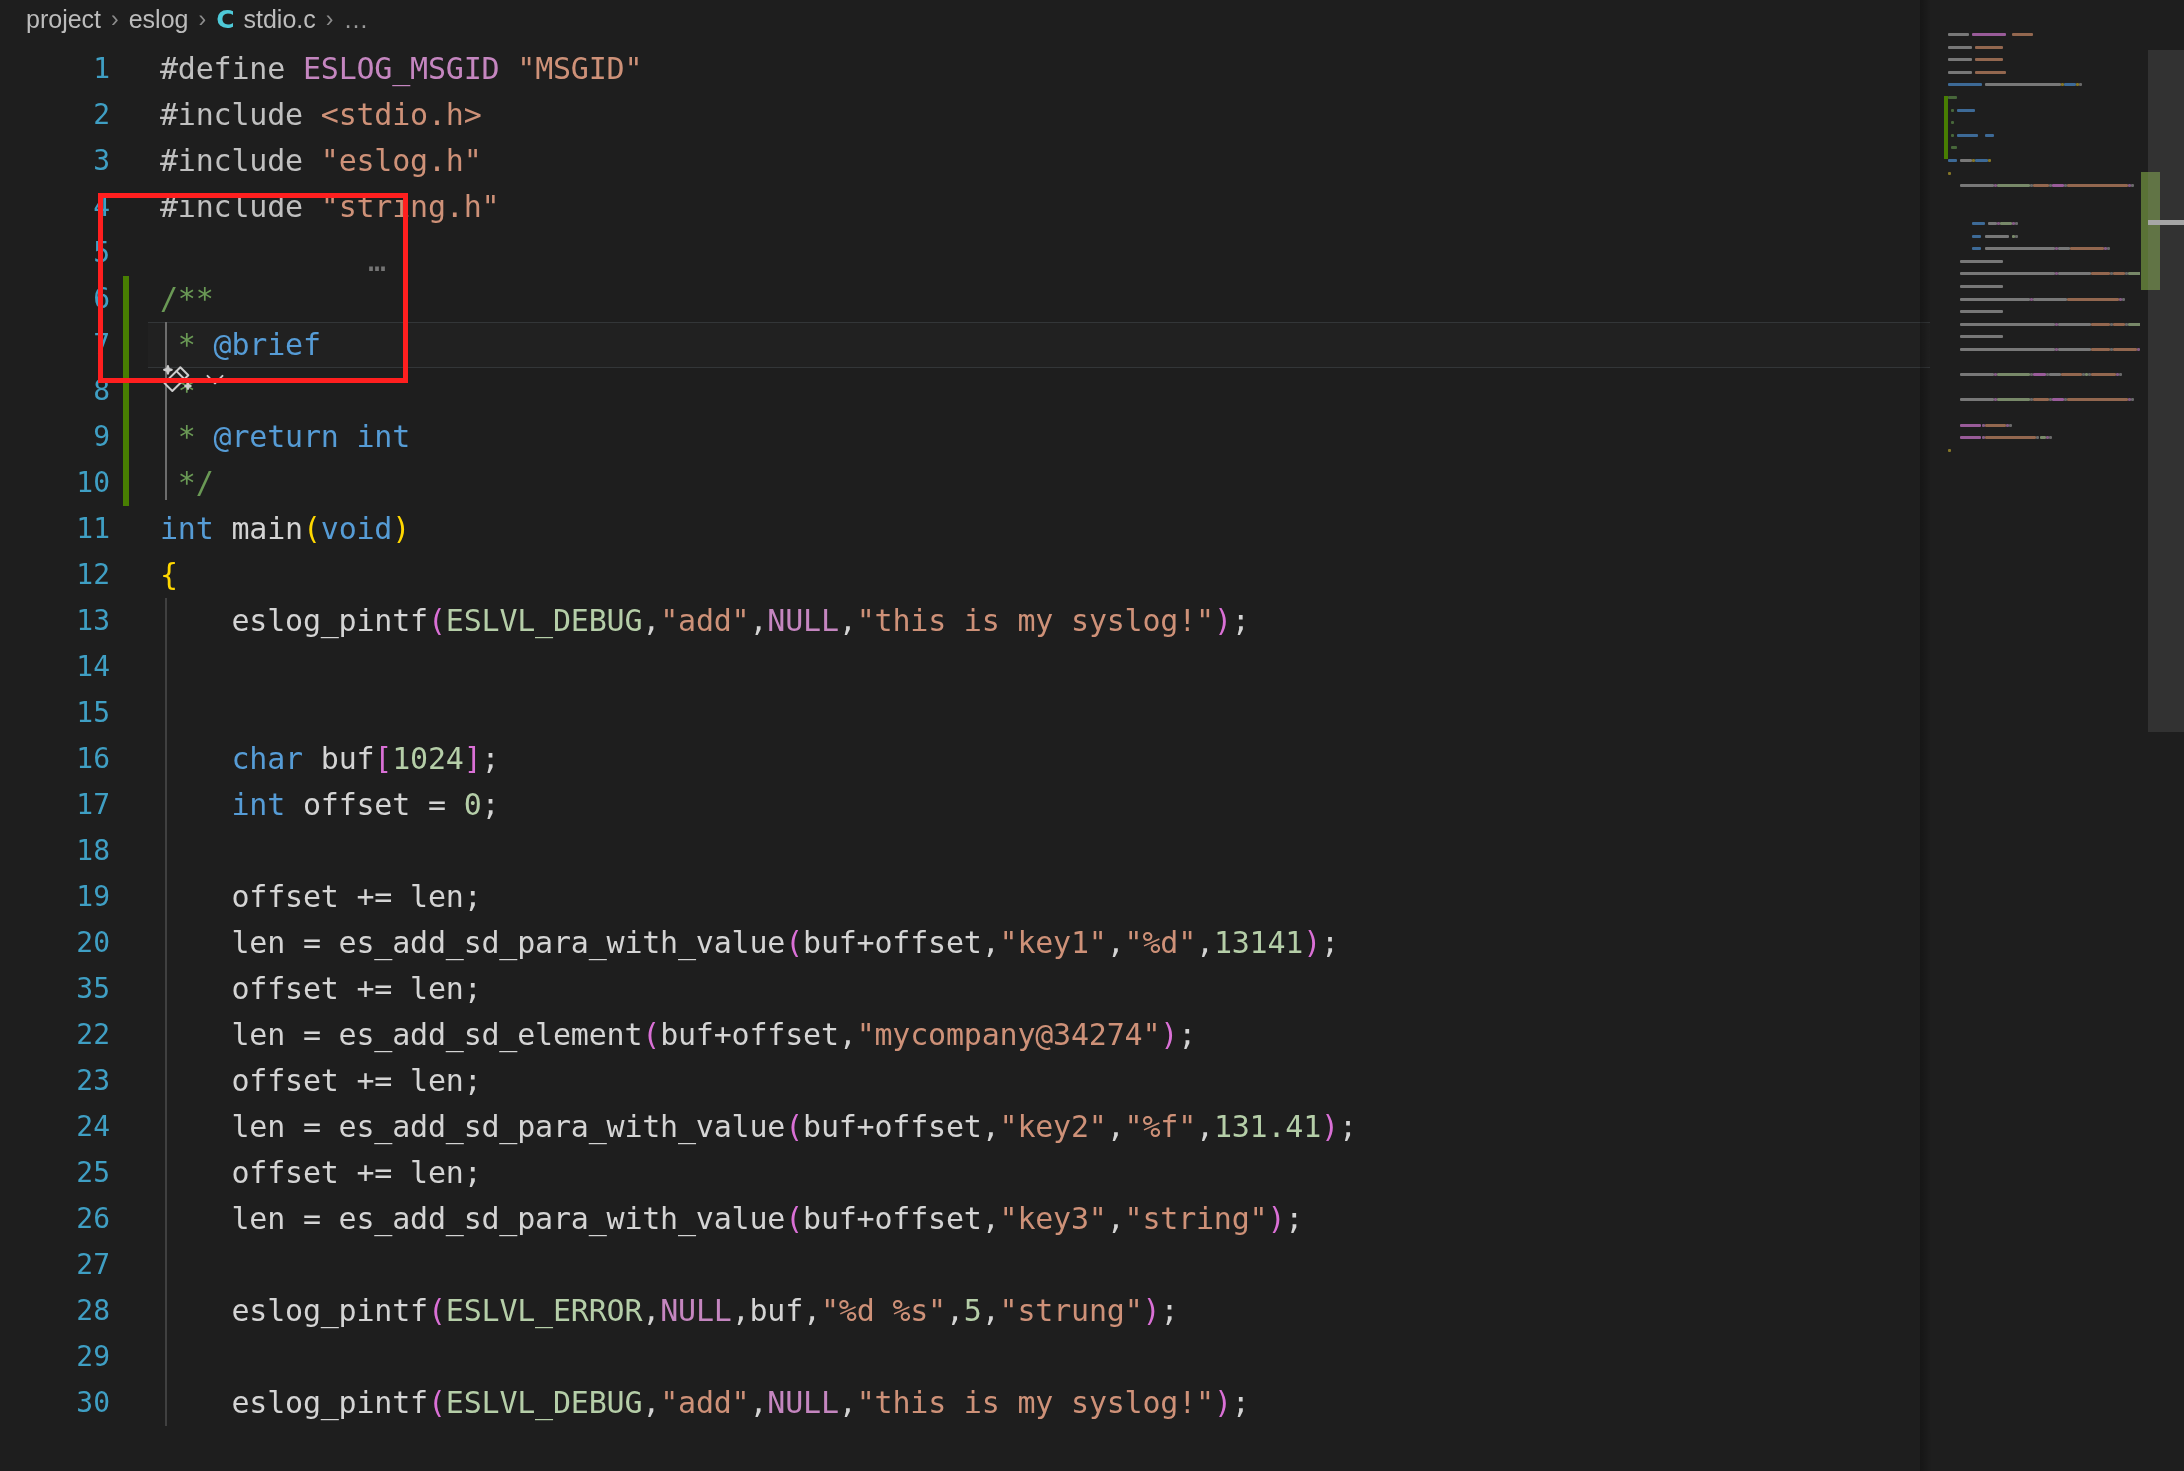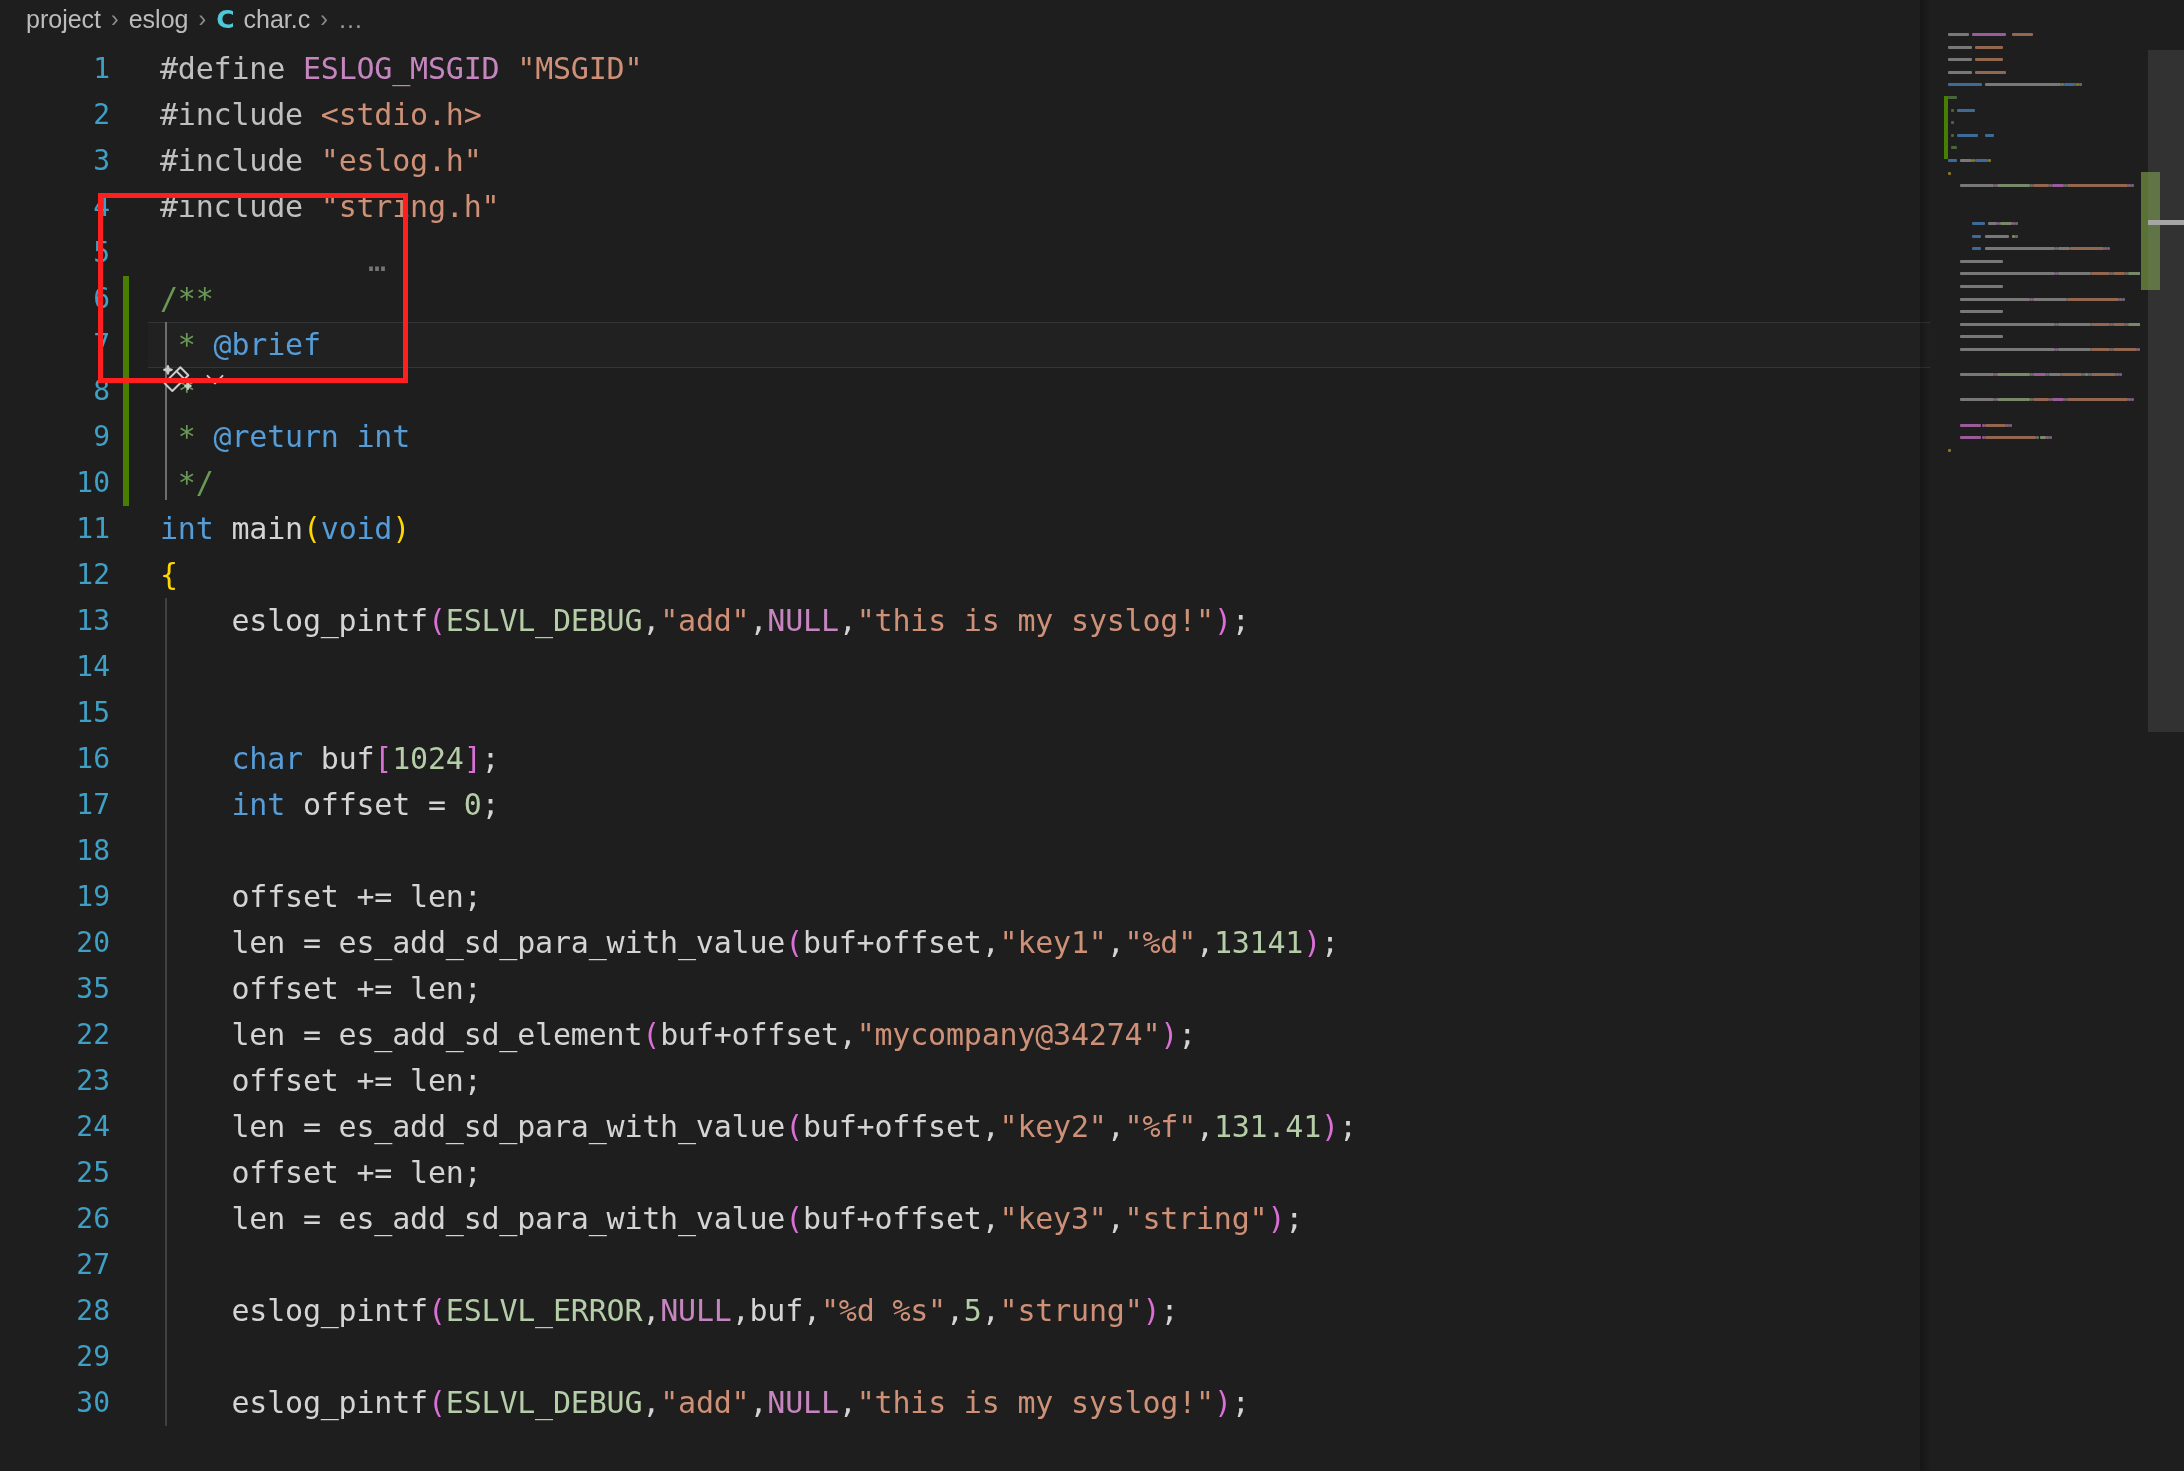--- a/index.html
+++ b/index.html
@@ -219,21 +219,21 @@
 </style>
 </head>
 <body>
 
 <div id="breadcrumb">
   <span class="crumb">project</span>
   <span class="sep">›</span>
   <span class="crumb">eslog</span>
   <span class="sep">›</span>
   <span class="c-icon">C</span>
-  <span class="crumb">char.c</span>
+  <span class="crumb">stdio.c</span>
   <span class="sep">›</span>
   <span class="ellipsis">…</span>
 </div>
 
 <div id="editor">
 
   <div class="cur-line" id="cur-line" style="top: 284px;"></div>
 
   <div class="gutter-mod" id="gutter-mod" style="top: 238px; height: 230px;"></div>
 

